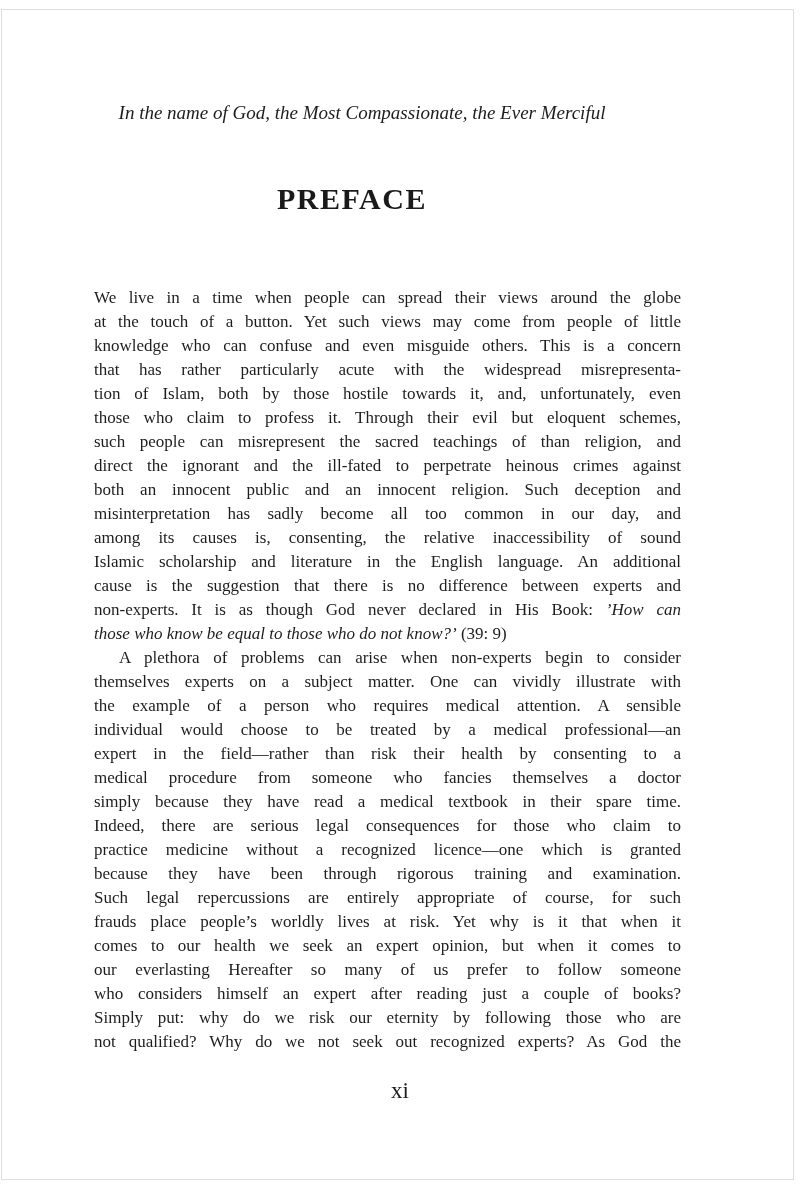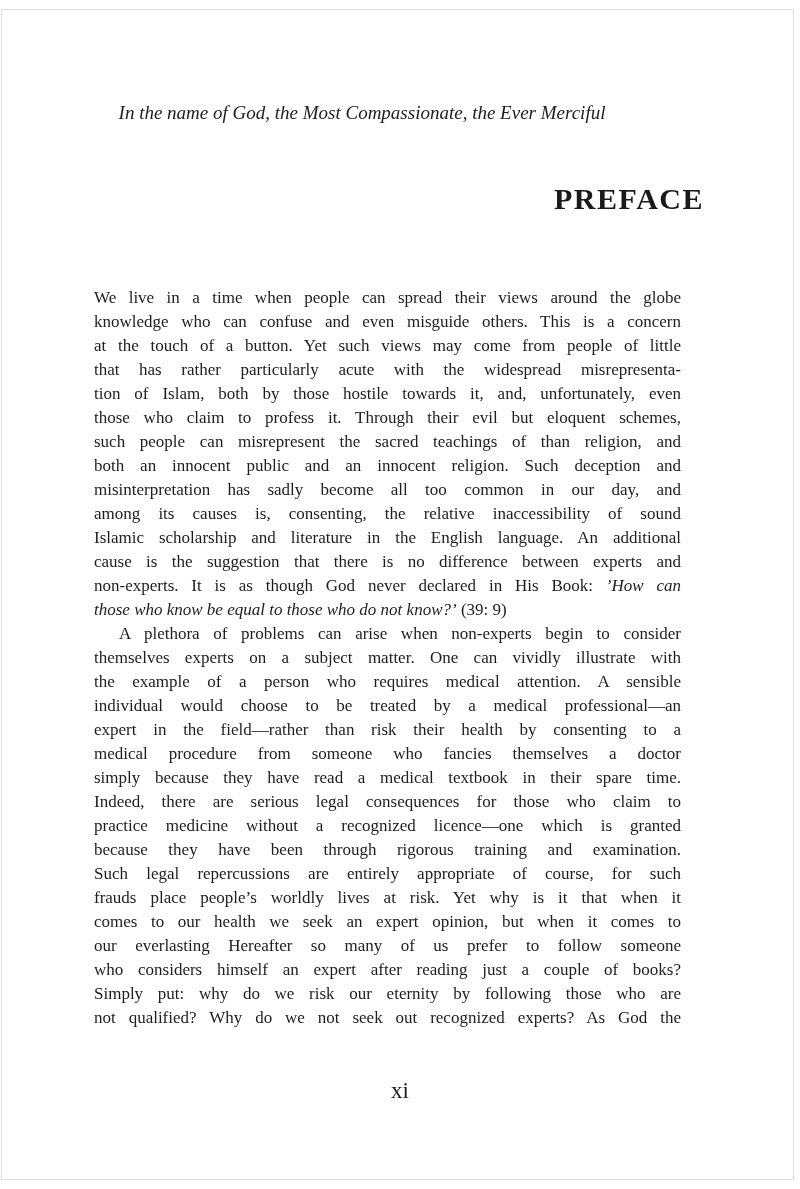--- a/index.html
+++ b/index.html
@@ -31,21 +31,21 @@
     font-style: italic;
     font-size: 19px;
     line-height: 24px;
   }
   .page-title {
     position: absolute;
     left: 0;
     top: 182px;
     width: 704px;
     margin: 0;
-    text-align: right;
+    text-align: center;
     font-size: 30px;
     font-weight: 700;
     letter-spacing: 1.5px;
     color: #1a1a1a;
   }
   .body-text {
     position: absolute;
     left: 94px;
     top: 286px;
     width: 587px;
@@ -76,26 +76,27 @@
 <body>
 
 <div class="page-frame"></div>
 
 <div class="epigraph">In the name of God, the Most Compassionate, the Ever Merciful</div>
 
 <h1 class="page-title">PREFACE</h1>
 
 <div class="body-text">
     <div class="line"><span>We live in a time when people can spread their views around the globe</span></div>
+    <div class="line"><span>at the touch of a button. Yet such views may come from people of little</span></div>
     <div class="line"><span>knowledge who can confuse and even misguide others. This is a concern</span></div>
-    <div class="line"><span>at the touch of a button. Yet such views may come from people of little</span></div>
     <div class="line"><span>that has rather particularly acute with the widespread misrepresenta-</span></div>
     <div class="line"><span>tion of Islam, both by those hostile towards it, and, unfortunately, even</span></div>
     <div class="line"><span>those who claim to profess it. Through their evil but eloquent schemes,</span></div>
     <div class="line"><span>such people can misrepresent the sacred teachings of than religion, and</span></div>
+    <div class="line"><span>direct the ignorant and the ill-fated to perpetrate heinous crimes against</span></div>
     <div class="line"><span>both an innocent public and an innocent religion. Such deception and</span></div>
     <div class="line"><span>misinterpretation has sadly become all too common in our day, and</span></div>
     <div class="line"><span>among its causes is, consenting, the relative inaccessibility of sound</span></div>
     <div class="line"><span>Islamic scholarship and literature in the English language. An additional</span></div>
     <div class="line"><span>cause is the suggestion that there is no difference between experts and</span></div>
     <div class="line"><span>non-experts. It is as though God never declared in His Book: </span><i>’How can</i></div>
     <div class="line flush-last"><i>those who know be equal to those who do not know?’</i><span> (39: 9)</span></div>
     <div class="line indent"><span>A plethora of problems can arise when non-experts begin to consider</span></div>
     <div class="line"><span>themselves experts on a subject matter. One can vividly illustrate with</span></div>
     <div class="line"><span>the example of a person who requires medical attention. A sensible</span></div>

